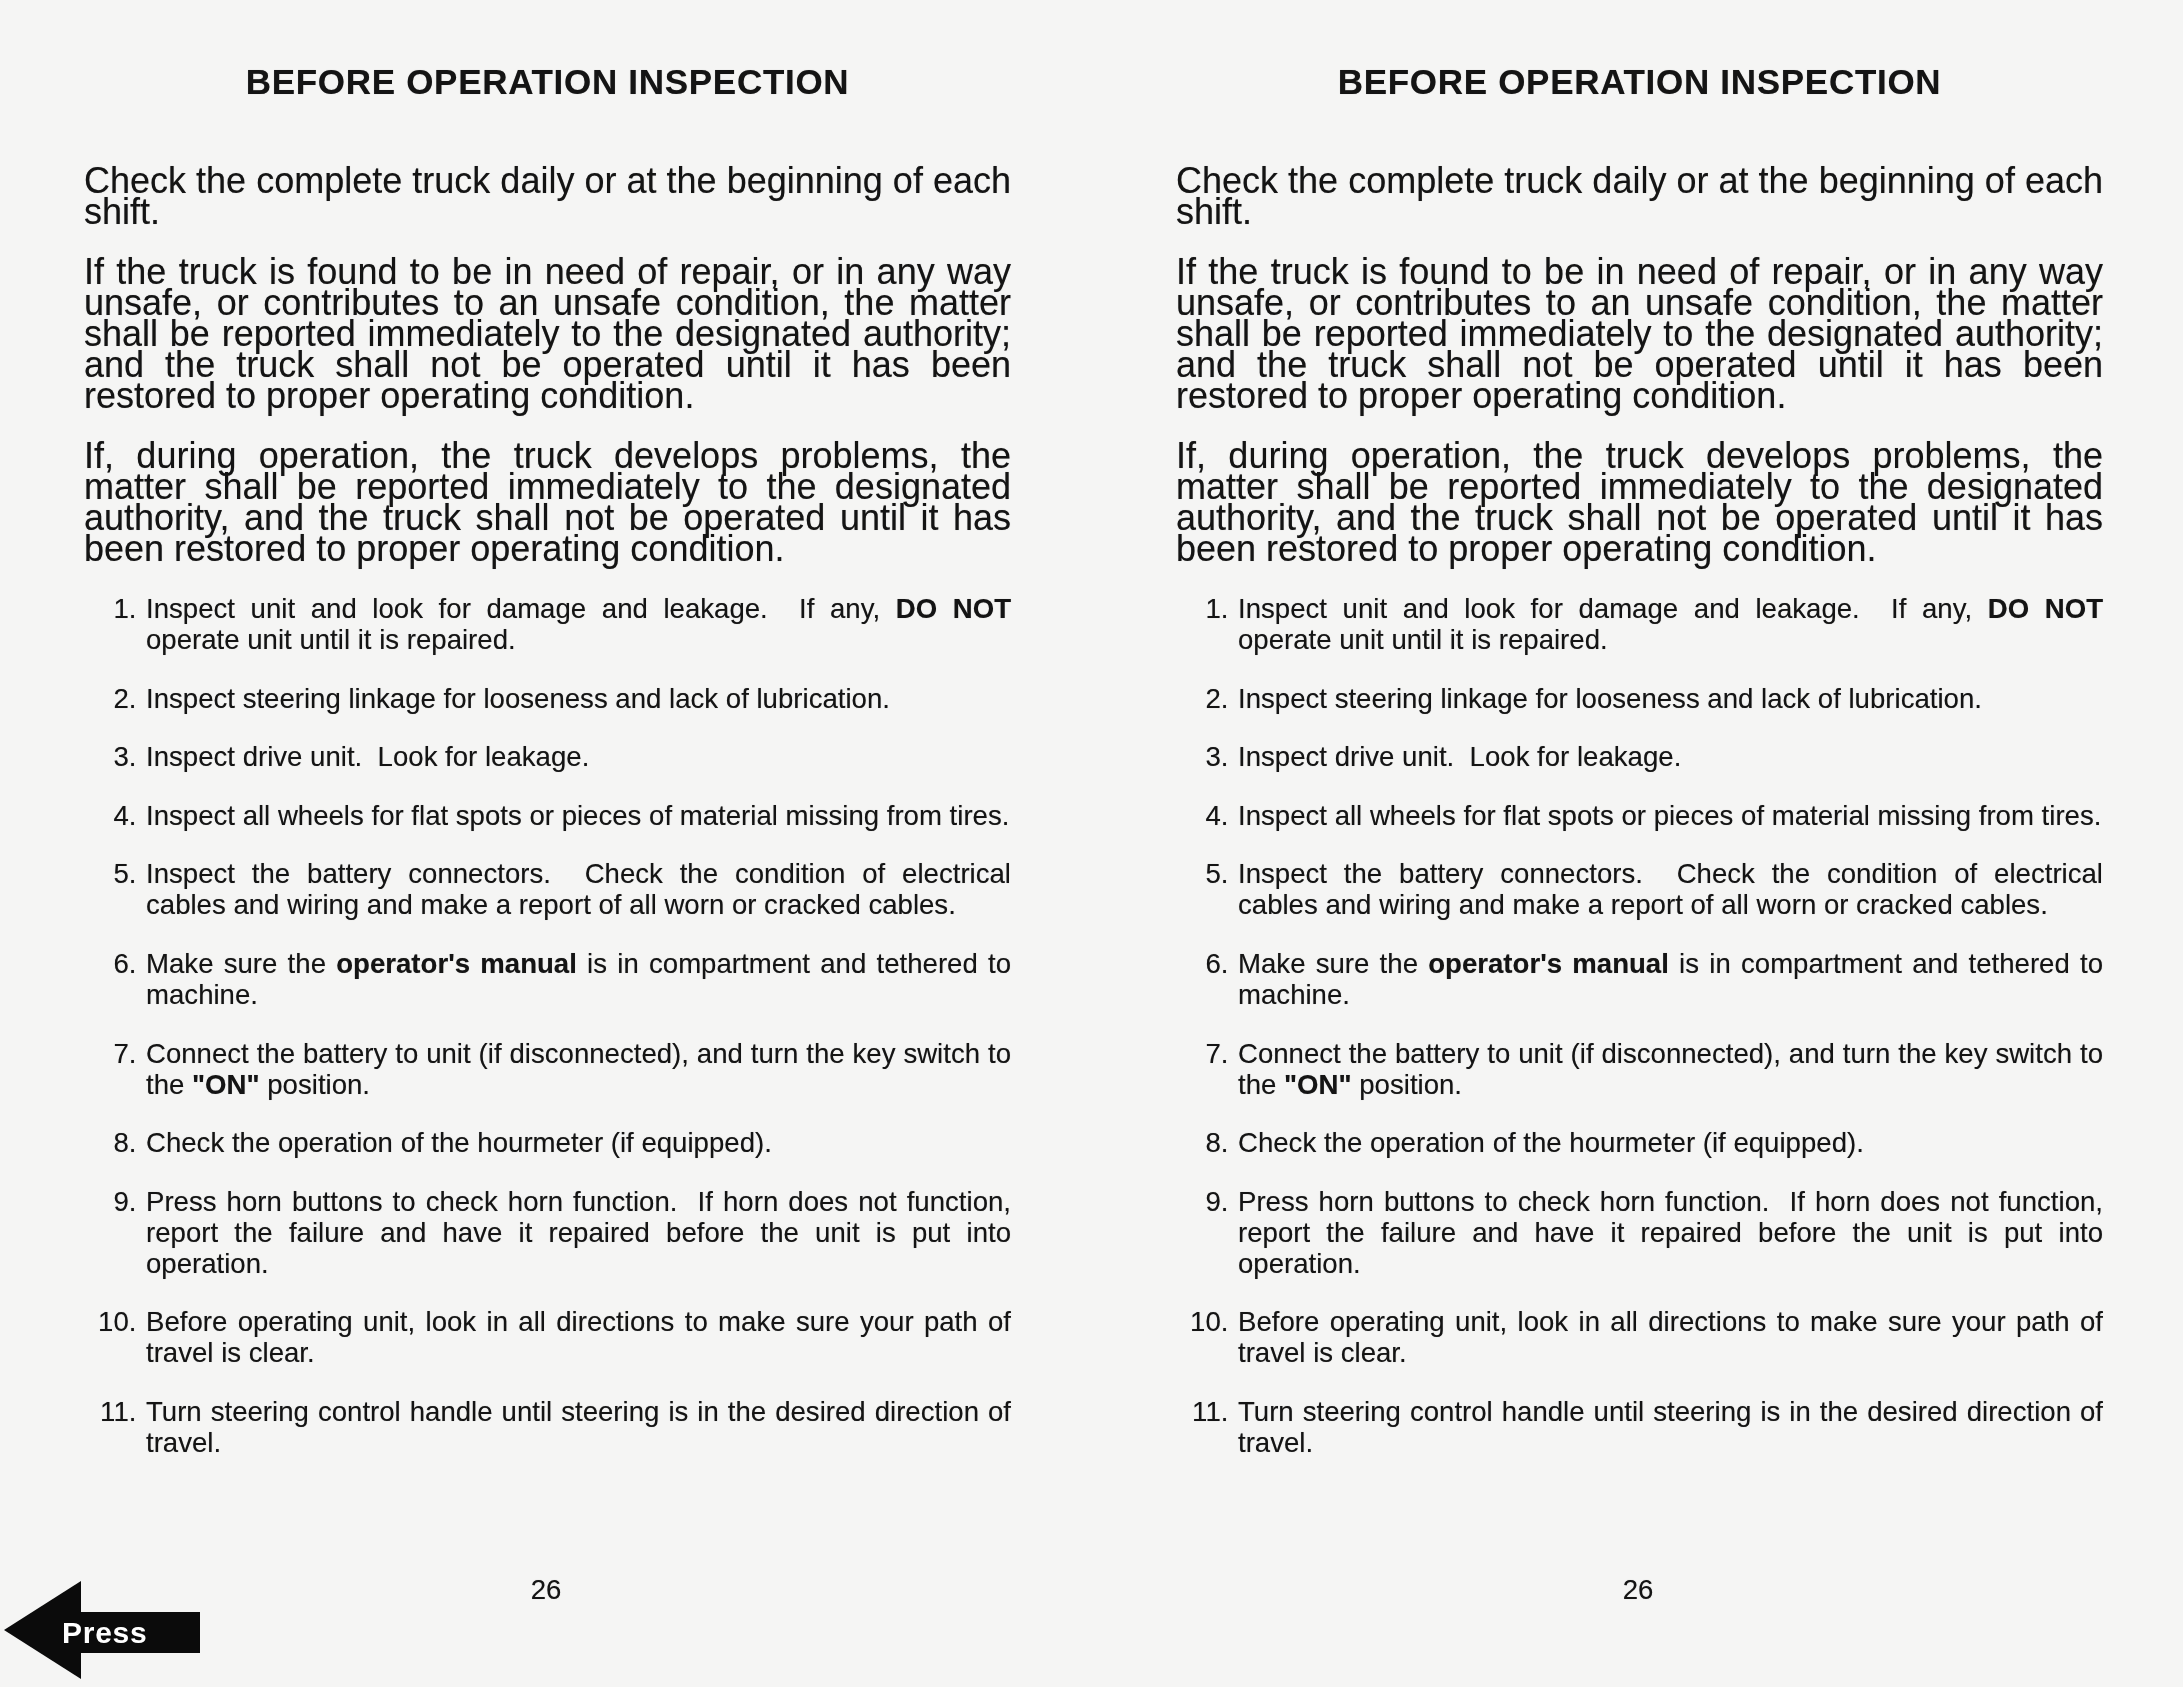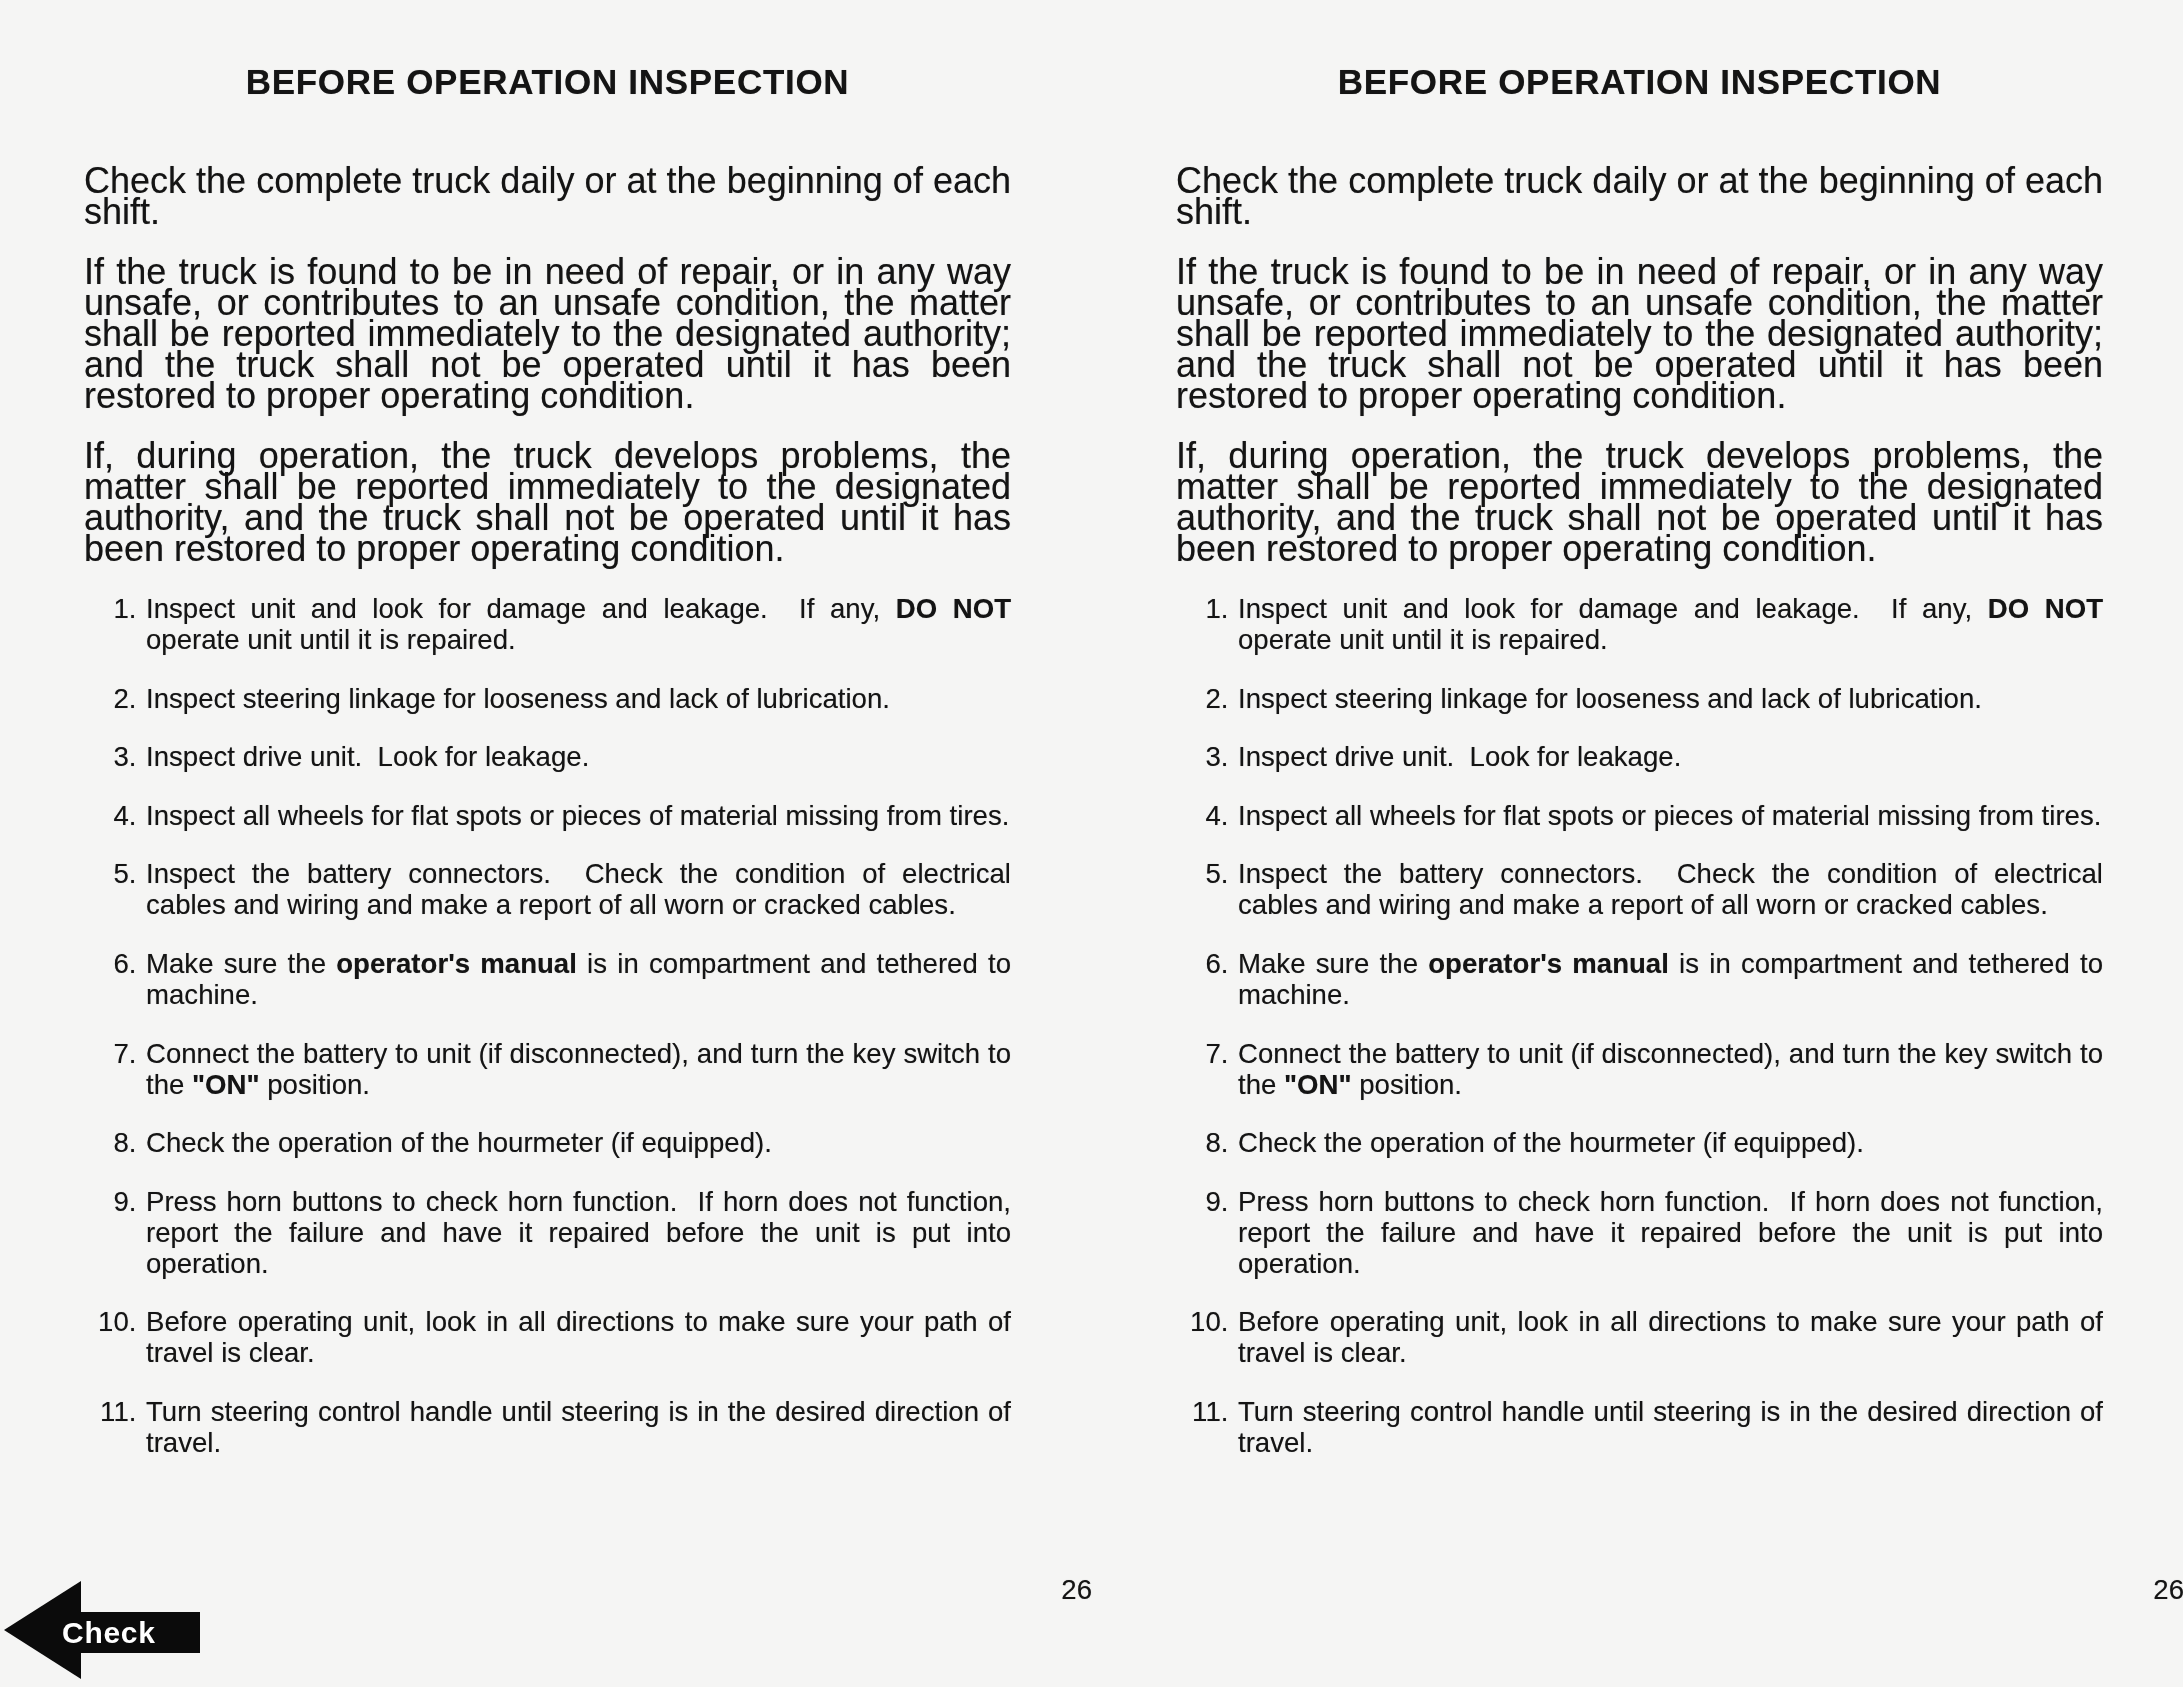--- a/index.html
+++ b/index.html
@@ -58,21 +58,21 @@
   }
   .item .txt{
     text-align:justify;
   }
   .item .txt b{font-weight:700;}
   .pagenum{
     position:absolute;
     left:0;
     top:1575px;
     width:100%;
-    text-align:right;
+    text-align:center;
     font-size:27.6px;
     line-height:30px;
   }
   .return-btn{
     position:absolute;
     left:4.1px;
     top:1580px;
     width:198px;
     height:102px;
     cursor:pointer;
@@ -222,17 +222,17 @@
           <span class="num">11.</span>
           <span class="txt"><span>Turn steering control handle until steering is in the desired direction of travel.</span></span>
         </div>
       </div>
     <div class="pagenum">26</div>
   </section>
 
   <div class="return-btn">
     <span class="arrow-head"></span>
     <span class="arrow-tail"></span>
-    <span class="return-label">Check</span>
+    <span class="return-label">Press</span>
   </div>
 
 </div>
 
 
 </body></html>

